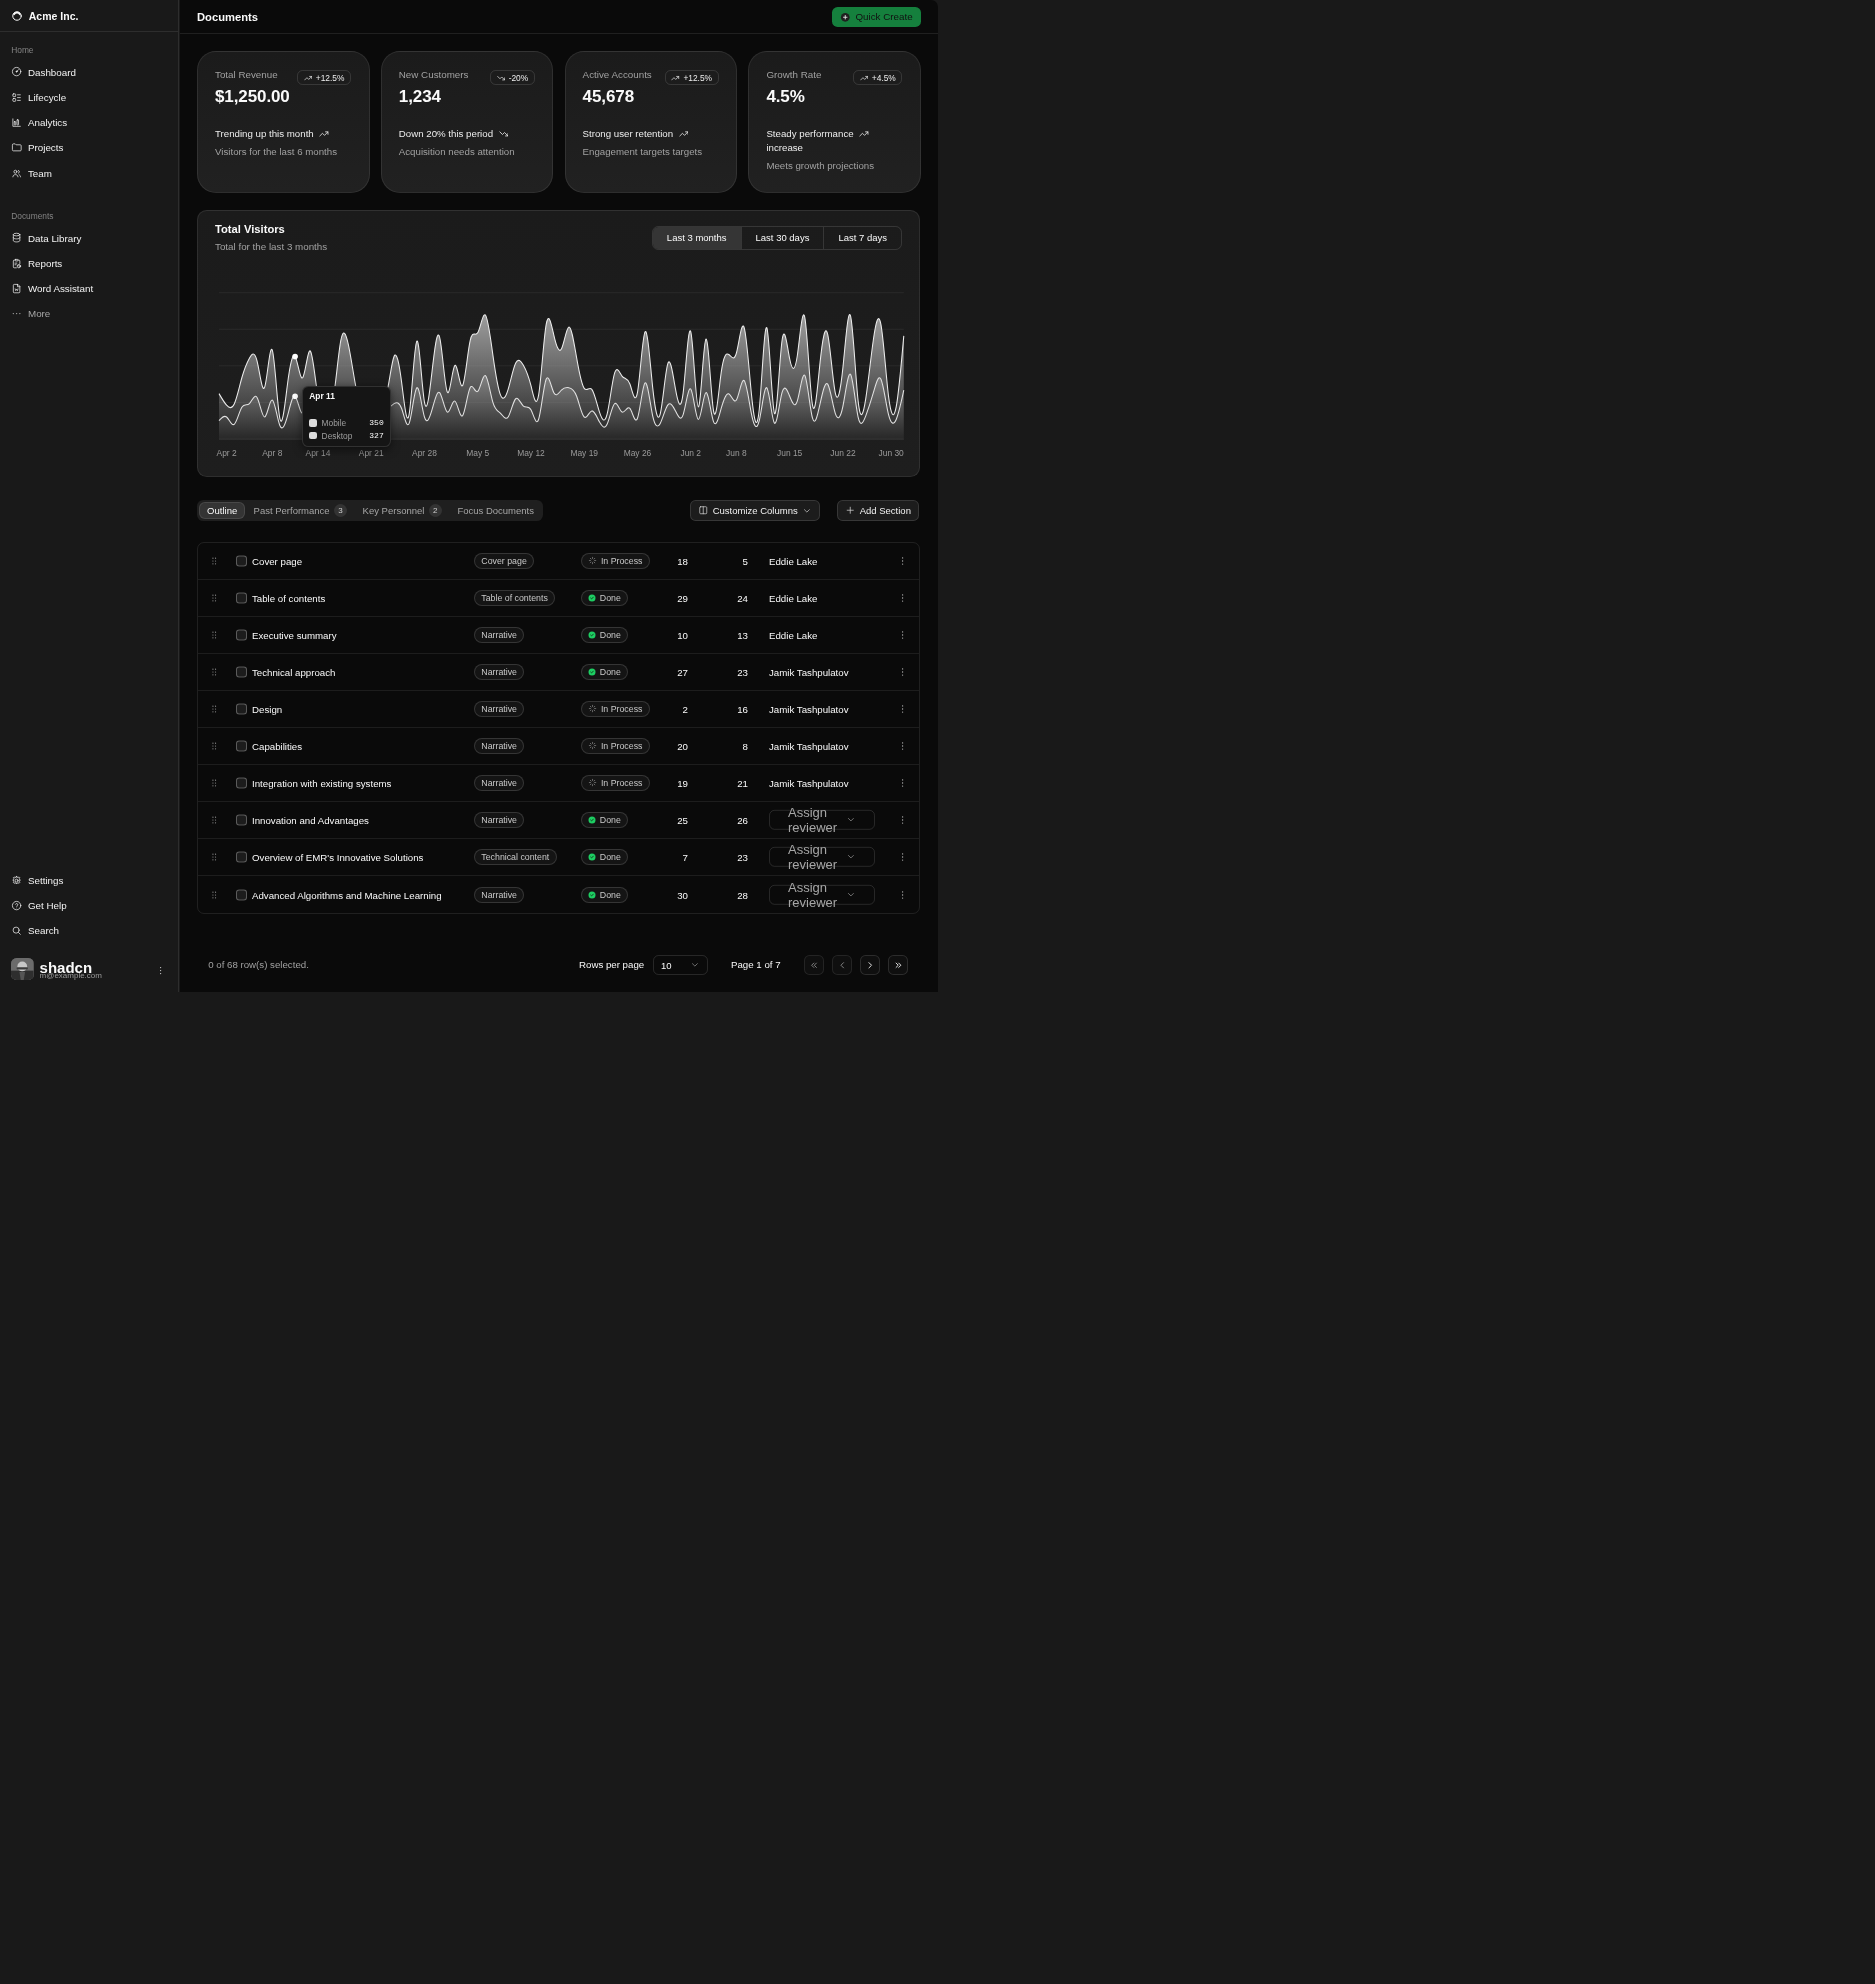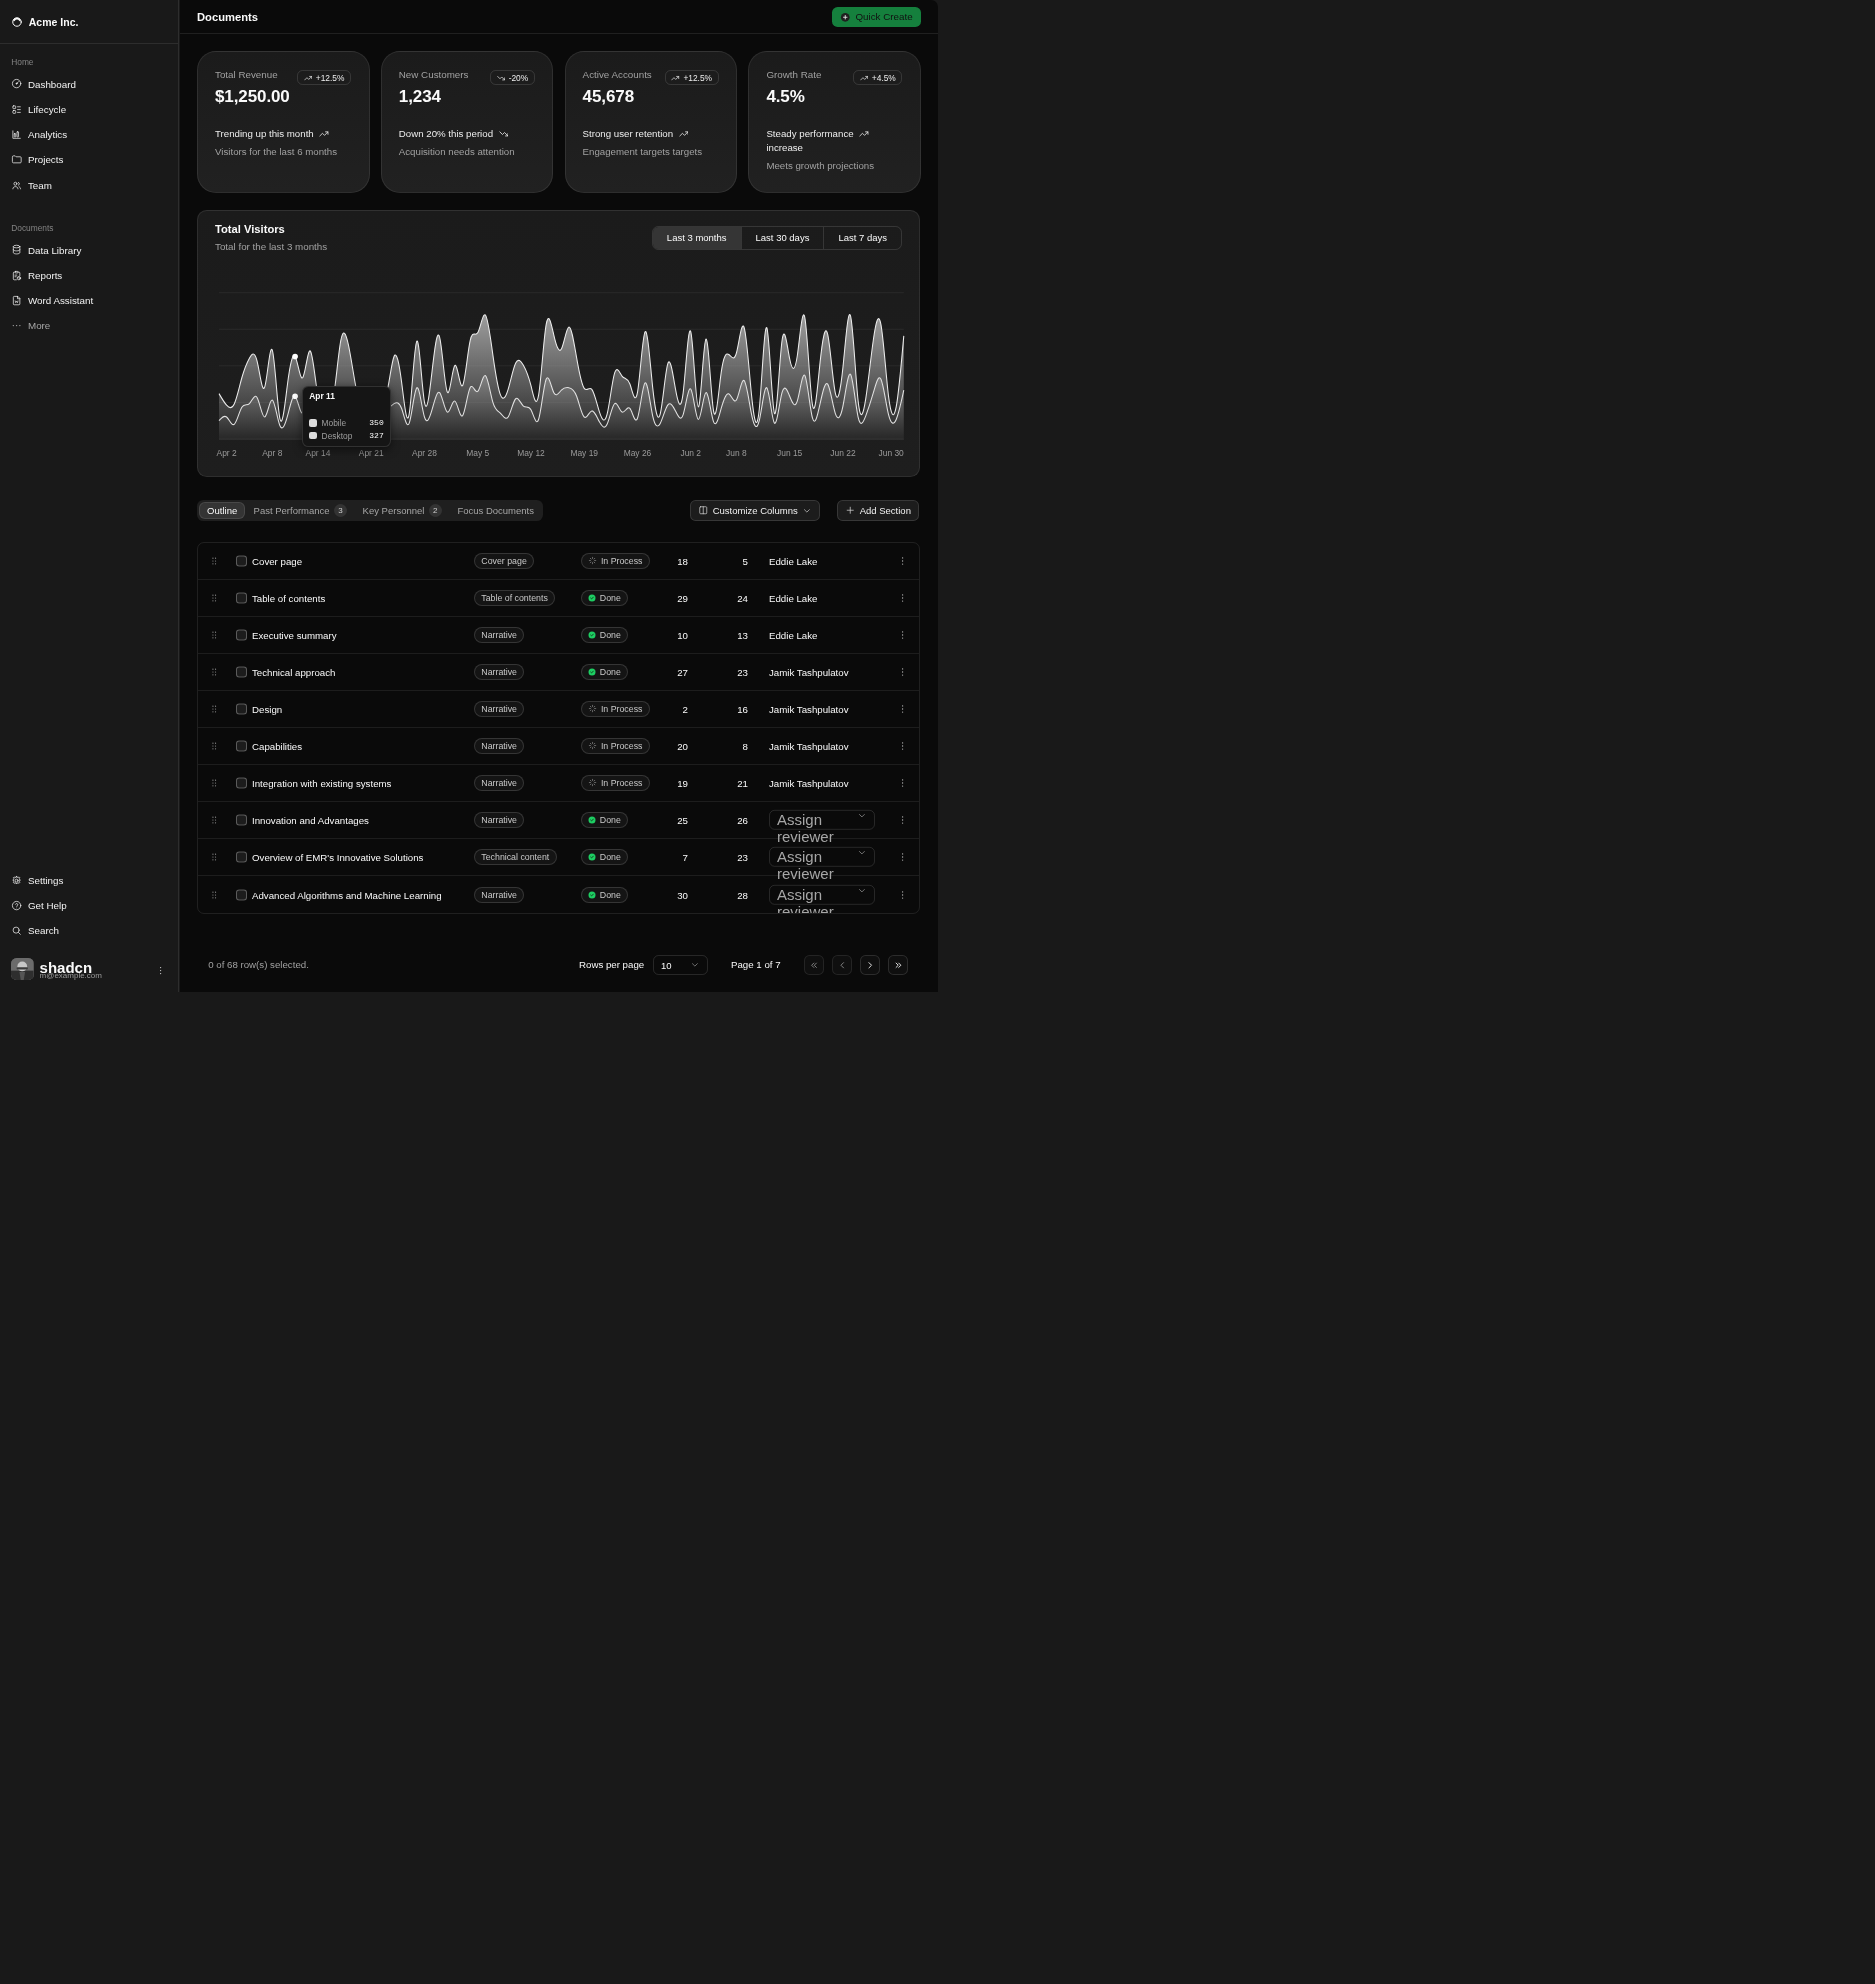--- a/index.html
+++ b/index.html
@@ -1,17 +1,17 @@
 <!DOCTYPE html>
 <html style="font-size:11.2px"><head><meta charset="utf-8"><style>
 *{margin:0;padding:0;box-sizing:border-box}
 html,body{width:938px;height:992px;background:#191919;font-family:"Liberation Sans",sans-serif;overflow:hidden;position:relative;color:#fafafa;-webkit-font-smoothing:antialiased}
 svg{display:block;flex:none}
 .side{position:absolute;left:0;top:0;width:179px;height:992px;background:#191919;border-right:0.7px solid rgba(255,255,255,0.09)}
-.brand{display:flex;align-items:center;gap:5.6px;height:44px;padding:0 11.2px;font-size:10.5px;font-weight:700;border-bottom:0.7px solid rgba(255,255,255,0.09)}
+.brand{display:flex;align-items:center;gap:5.6px;height:32px;padding:0 11.2px;font-size:10.5px;font-weight:700;border-bottom:0.7px solid rgba(255,255,255,0.09)}
 .glabel{color:#838383;font-size:8.4px;font-weight:500;padding:0 11.2px;height:22.5px;display:flex;align-items:center}
 .nitem{display:flex;align-items:center;gap:5.6px;height:22.5px;margin:0 5.6px 2.8px;padding:0 5.6px;border-radius:5.6px;font-size:9.8px;color:#f2f2f2}
 .nitem svg{color:#f2f2f2}
 .nitem.dim span,.nitem.dim svg{color:#a6a6a6}
 .main{position:absolute;left:180px;top:0;width:758px;height:992px;background:#0a0a0a;border-radius:0 7px 0 0}
 .hdr{position:absolute;left:0;top:0;width:100%;height:34px;border-bottom:0.7px solid rgba(255,255,255,0.09)}
 .hdr .ttl{position:absolute;left:17px;top:10.5px;font-size:11.2px;font-weight:600}
 .qc{position:absolute;right:17px;top:7px;height:19.7px;background:#15803d;color:#111;border-radius:5.6px;display:flex;align-items:center;gap:4.9px;padding:0 8.4px;font-size:9.8px;font-weight:500}
 .qc svg{color:#202020}
 .cards{position:absolute;left:17px;top:51px;width:724px;display:flex;gap:11.2px}
@@ -50,21 +50,21 @@
 .cb{position:absolute;left:38px;top:50%;transform:translateY(-50%);width:11.2px;height:11.2px;border:0.7px solid rgba(255,255,255,0.28);border-radius:3.2px;background:#1c1c1c}
 .grip{position:absolute;left:10.5px;top:50%;transform:translateY(-50%);color:#9a9a9a;display:flex}
 .rname{position:absolute;left:54px;top:50%;transform:translateY(-50%);font-weight:500;color:#fafafa}
 .badge{position:absolute;display:flex;align-items:center;gap:3.5px;height:16px;border:0.7px solid rgba(255,255,255,0.14);border-radius:702px;padding:0 6.3px;font-size:8.8px;color:#c9c9c9;top:50%;transform:translateY(-50%)}
 .badge.typ{left:276px;background:#141414}
 .badge.stb{left:383px;background:#141414}
 .num{position:absolute;top:50%;transform:translateY(-50%);text-align:right;width:28px;color:#fafafa}
 .num.tgt{left:462px}
 .num.lim{left:522px}
 .revname{position:absolute;left:571px;top:50%;transform:translateY(-50%);color:#fafafa}
-.revsel{position:absolute;left:571px;top:50%;transform:translateY(-50%);width:106px;height:20.4px;border:0.7px solid rgba(255,255,255,0.12);border-radius:5.6px;display:flex;padding:0 7px;font-size:15px;color:#a6a6a6}
+.revsel{position:absolute;left:571px;top:50%;transform:translateY(-50%);width:106px;height:20.4px;border:0.7px solid rgba(255,255,255,0.12);border-radius:5.6px;display:flex;align-items:center;padding:0 18px;font-size:13px;color:#a6a6a6}
 .revsel svg{margin-left:auto}
 .rdots{position:absolute;left:699px;top:50%;transform:translateY(-50%);color:#b9b9b9;display:flex}
 .tfoot{position:absolute;left:17px;top:955px;width:724px;height:20.4px;font-size:9.7px}
 .selinfo{position:absolute;left:11.2px;top:4.2px;color:#a1a1a1}
 .rpp{position:absolute;left:382px;top:4.2px;font-weight:500}
 .rppsel{position:absolute;left:456px;top:0;width:55px;height:20.4px;border:0.7px solid rgba(255,255,255,0.12);border-radius:5.6px;display:flex;align-items:center;padding:0 7px;font-size:9.5px;font-weight:500}
 .rppsel svg{margin-left:auto;color:#a1a1a1}
 .pageinfo{position:absolute;left:534px;top:4.2px;font-weight:500}
 .pbtn{position:absolute;top:0;width:20.4px;height:20.4px;border:0.7px solid rgba(255,255,255,0.12);border-radius:5.6px;background:#0f0f0f;display:flex;align-items:center;justify-content:center;color:#fafafa}
 .pbtn.dis{color:#8f8f8f;border-color:rgba(255,255,255,0.09)}

